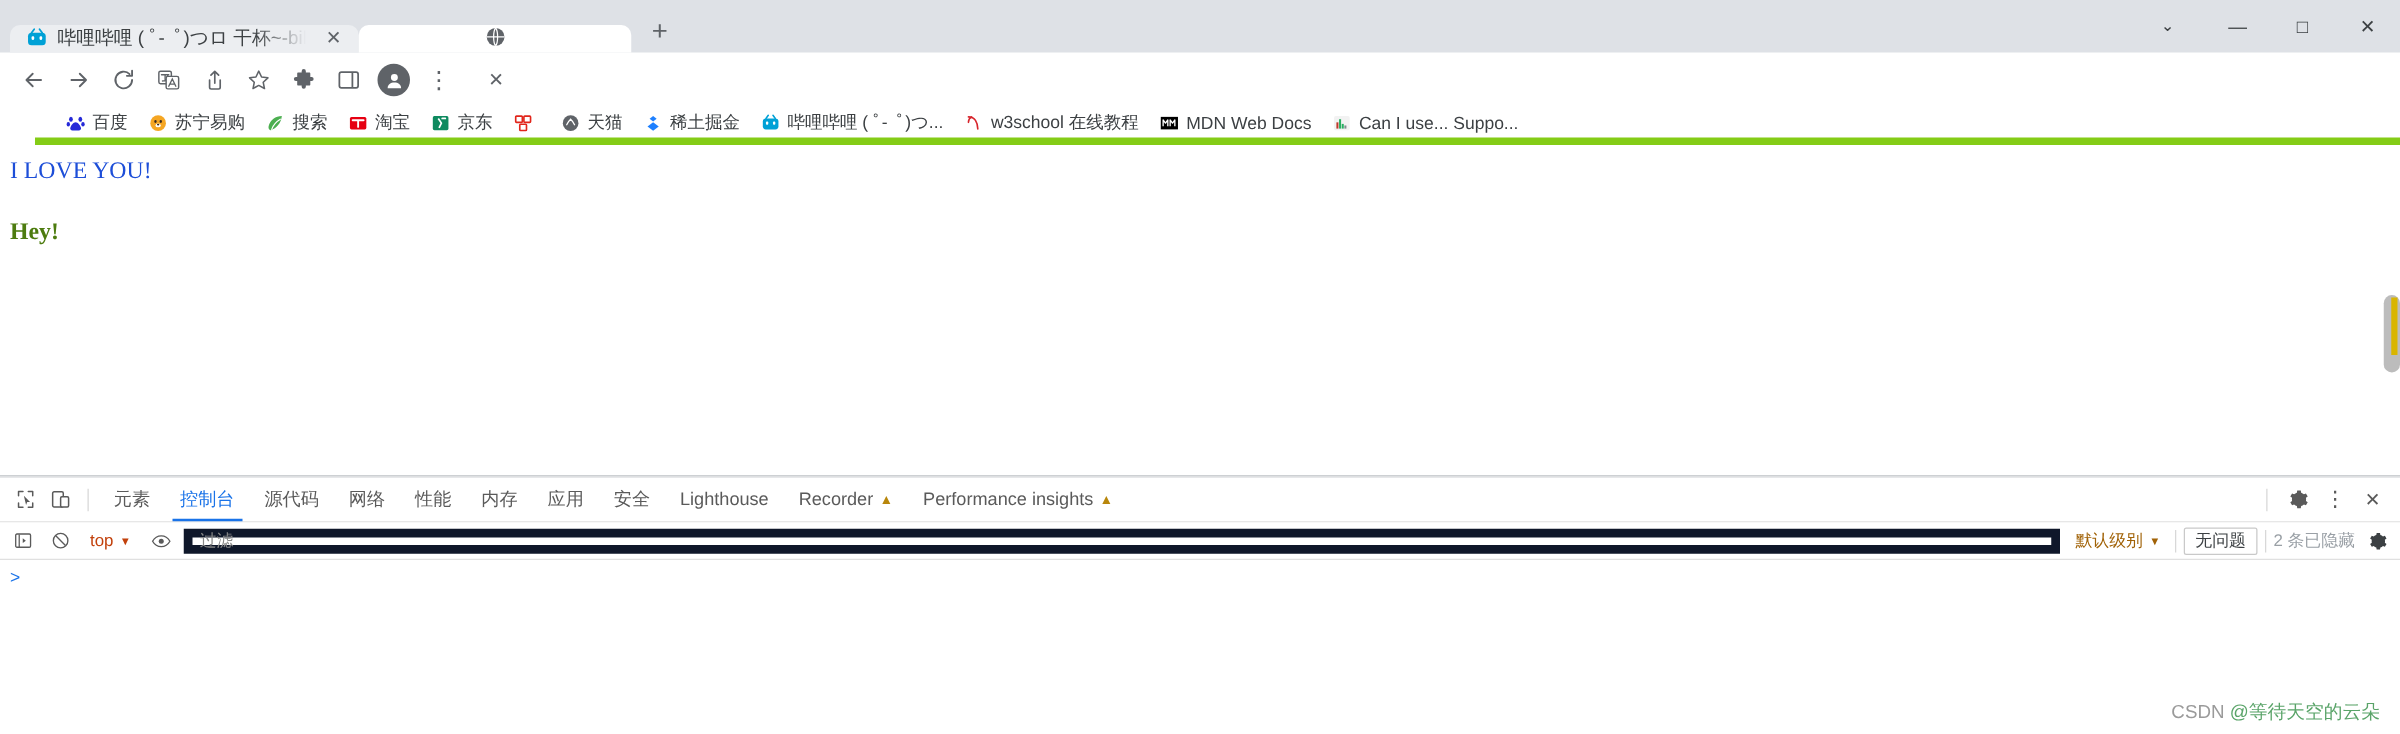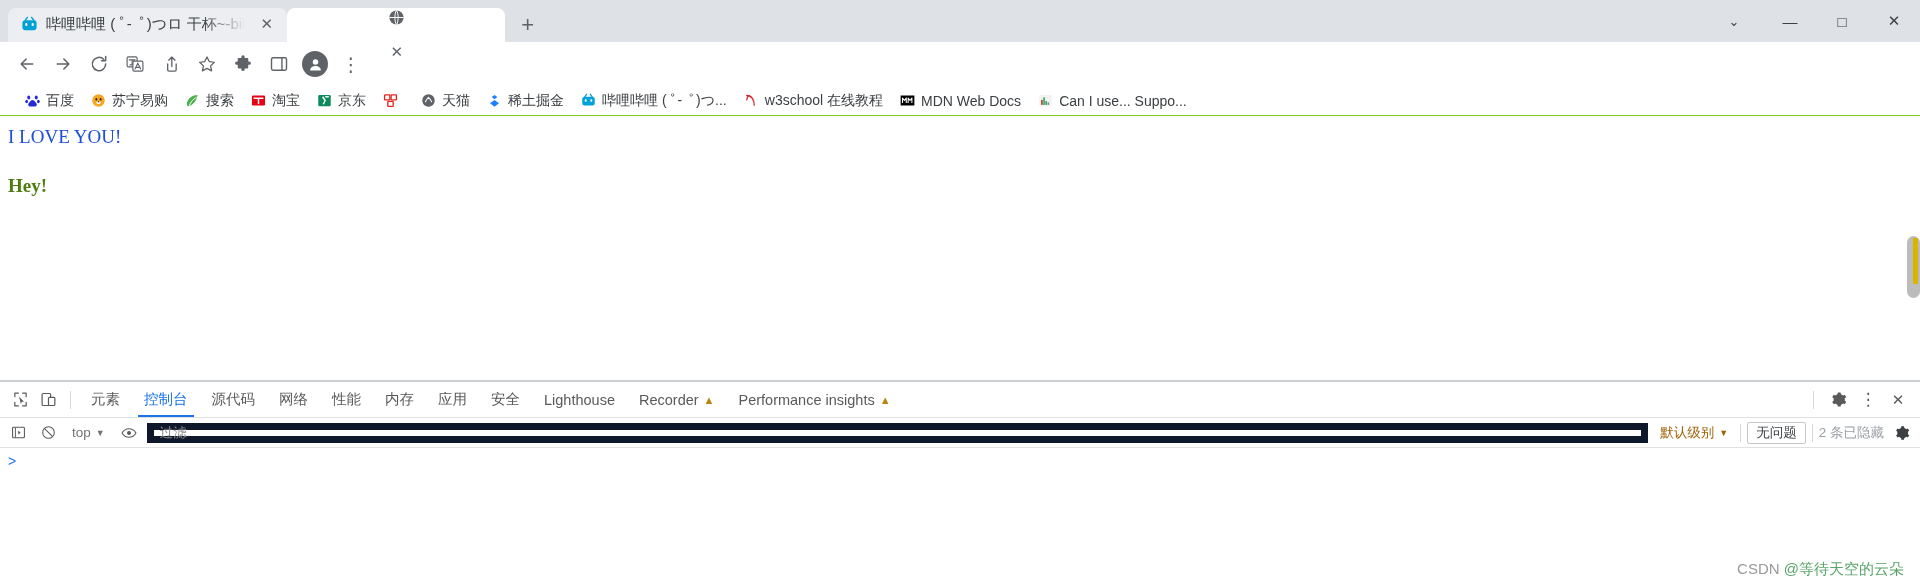--- a/index.html
+++ b/index.html
@@ -15,21 +15,21 @@
     height: 42px;
     background: #dee1e6;
     display: flex;
     align-items: flex-end;
     position: relative;
     padding-left: 8px;
   }
   .tab {
     display: flex;
     align-items: center;
-    height: 34px;
+    height: 22px;
     border-radius: 8px 8px 0 0;
     padding: 0 10px 2px 12px;
     font-size: 15px;
     color: #3c4043;
     max-width: 300px;
     min-width: 200px;
     gap: 8px;
     position: relative;
   }
   .tab.inactive { background: #eceef1; }
@@ -104,24 +104,25 @@
     display:flex;align-items:center;justify-content:center;
   }
 
   
   .bookmarks {
     height: 30px;
     background: #ffffff;
     display: flex;
     align-items: center;
     padding: 0 16px;
-    border-bottom: 1px solid #84cc16;
+    border-bottom: 6px solid #84cc16;
     gap: 0px;
     overflow:hidden;
     white-space:nowrap;
+    margin-left:28px;
   }
   .bm {
     display:flex; align-items:center; gap:6px;
     padding: 3px 8px;
     border-radius: 4px;
     font-size: 14px;
     color: #3c4043;
     flex: 0 0 auto;
   }
   .bm-ico { width:16px;height:16px;flex:0 0 16px;display:flex;align-items:center;justify-content:center;font-size:11px;}
@@ -189,21 +190,21 @@
     height: 30px;
     display:flex; align-items:center;
     border-bottom:1px solid #e0e0e0;
     padding: 0 6px;
     gap: 6px;
     background:#ffffff;
   }
   .fb-btn { width:24px;height:24px;display:flex;align-items:center;justify-content:center;color:#5a5a5a;flex:0 0 auto;}
   .ctx-select {
     display:flex;align-items:center;gap:5px;
-    font-size:13.5px;color:#737373;
+    font-size:13.5px;color:#c2410c;
     padding:2px 6px; flex:0 0 auto;
   }
   .filter-input {
     flex: 1 1 auto;
     height: 20px;
     border: 7px solid #0f172a;
     background:#fff;
     font-size:13.5px;
     color:#888;
     padding: 0 6px;

